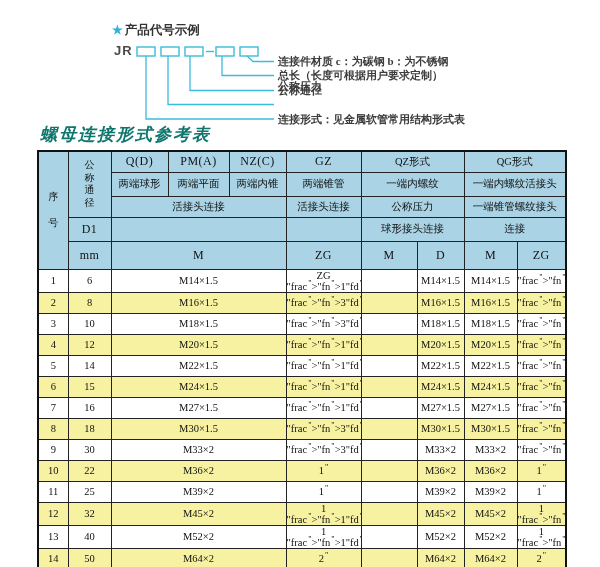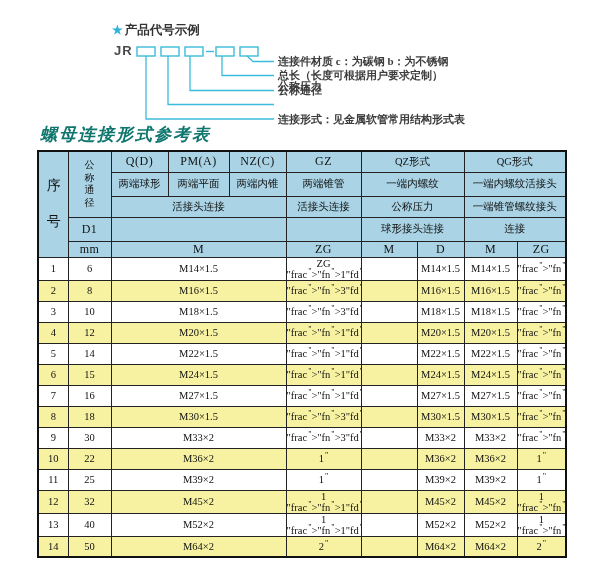--- a/index.html
+++ b/index.html
@@ -23,25 +23,25 @@
   
   .tbl-title{position:absolute;left:40px;top:123px;font-size:17px;font-weight:bold;
     font-style:italic;color:#0f766e;letter-spacing:2px;font-family:"Liberation Serif",serif;}
 
   
   table.ref{position:absolute;left:37px;top:150px;width:528px;border-collapse:collapse;
     table-layout:fixed;border:2px solid #111;font-size:10.5px;}
   table.ref td{border:1px solid #222;text-align:center;vertical-align:middle;padding:0;overflow:hidden;}
   thead td{background:#aad4e6;}
   thead tr.h1{height:21px}thead tr.h2{height:24px}thead tr.h3{height:21px}
-  thead tr.h4{height:24px}thead tr.h5{height:16px}
+  thead tr.h4{height:24px}thead tr.h5{height:28px}
   tbody tr{height:21px;background:#ffffff;}
   tbody tr.alt{background:#f7f2a1;}
   .vtext{width:12px;margin:0 auto;line-height:1.25;font-size:10px;word-break:break-all;}
-  .seqv{width:13px;margin:0 auto;line-height:2.6;font-size:14px;word-break:break-all;}
+  .seqv{width:13px;margin:0 auto;line-height:2.6;font-size:10px;word-break:break-all;}
   .latin{font-size:12px;letter-spacing:0.5px;}
   .q{font-size:8px;vertical-align:top;position:relative;top:-2px;margin-left:1px;}
 </style>
 </head>
 <body>
 
 <div class="page">
 
   <div>
     <div class="dg-title">

